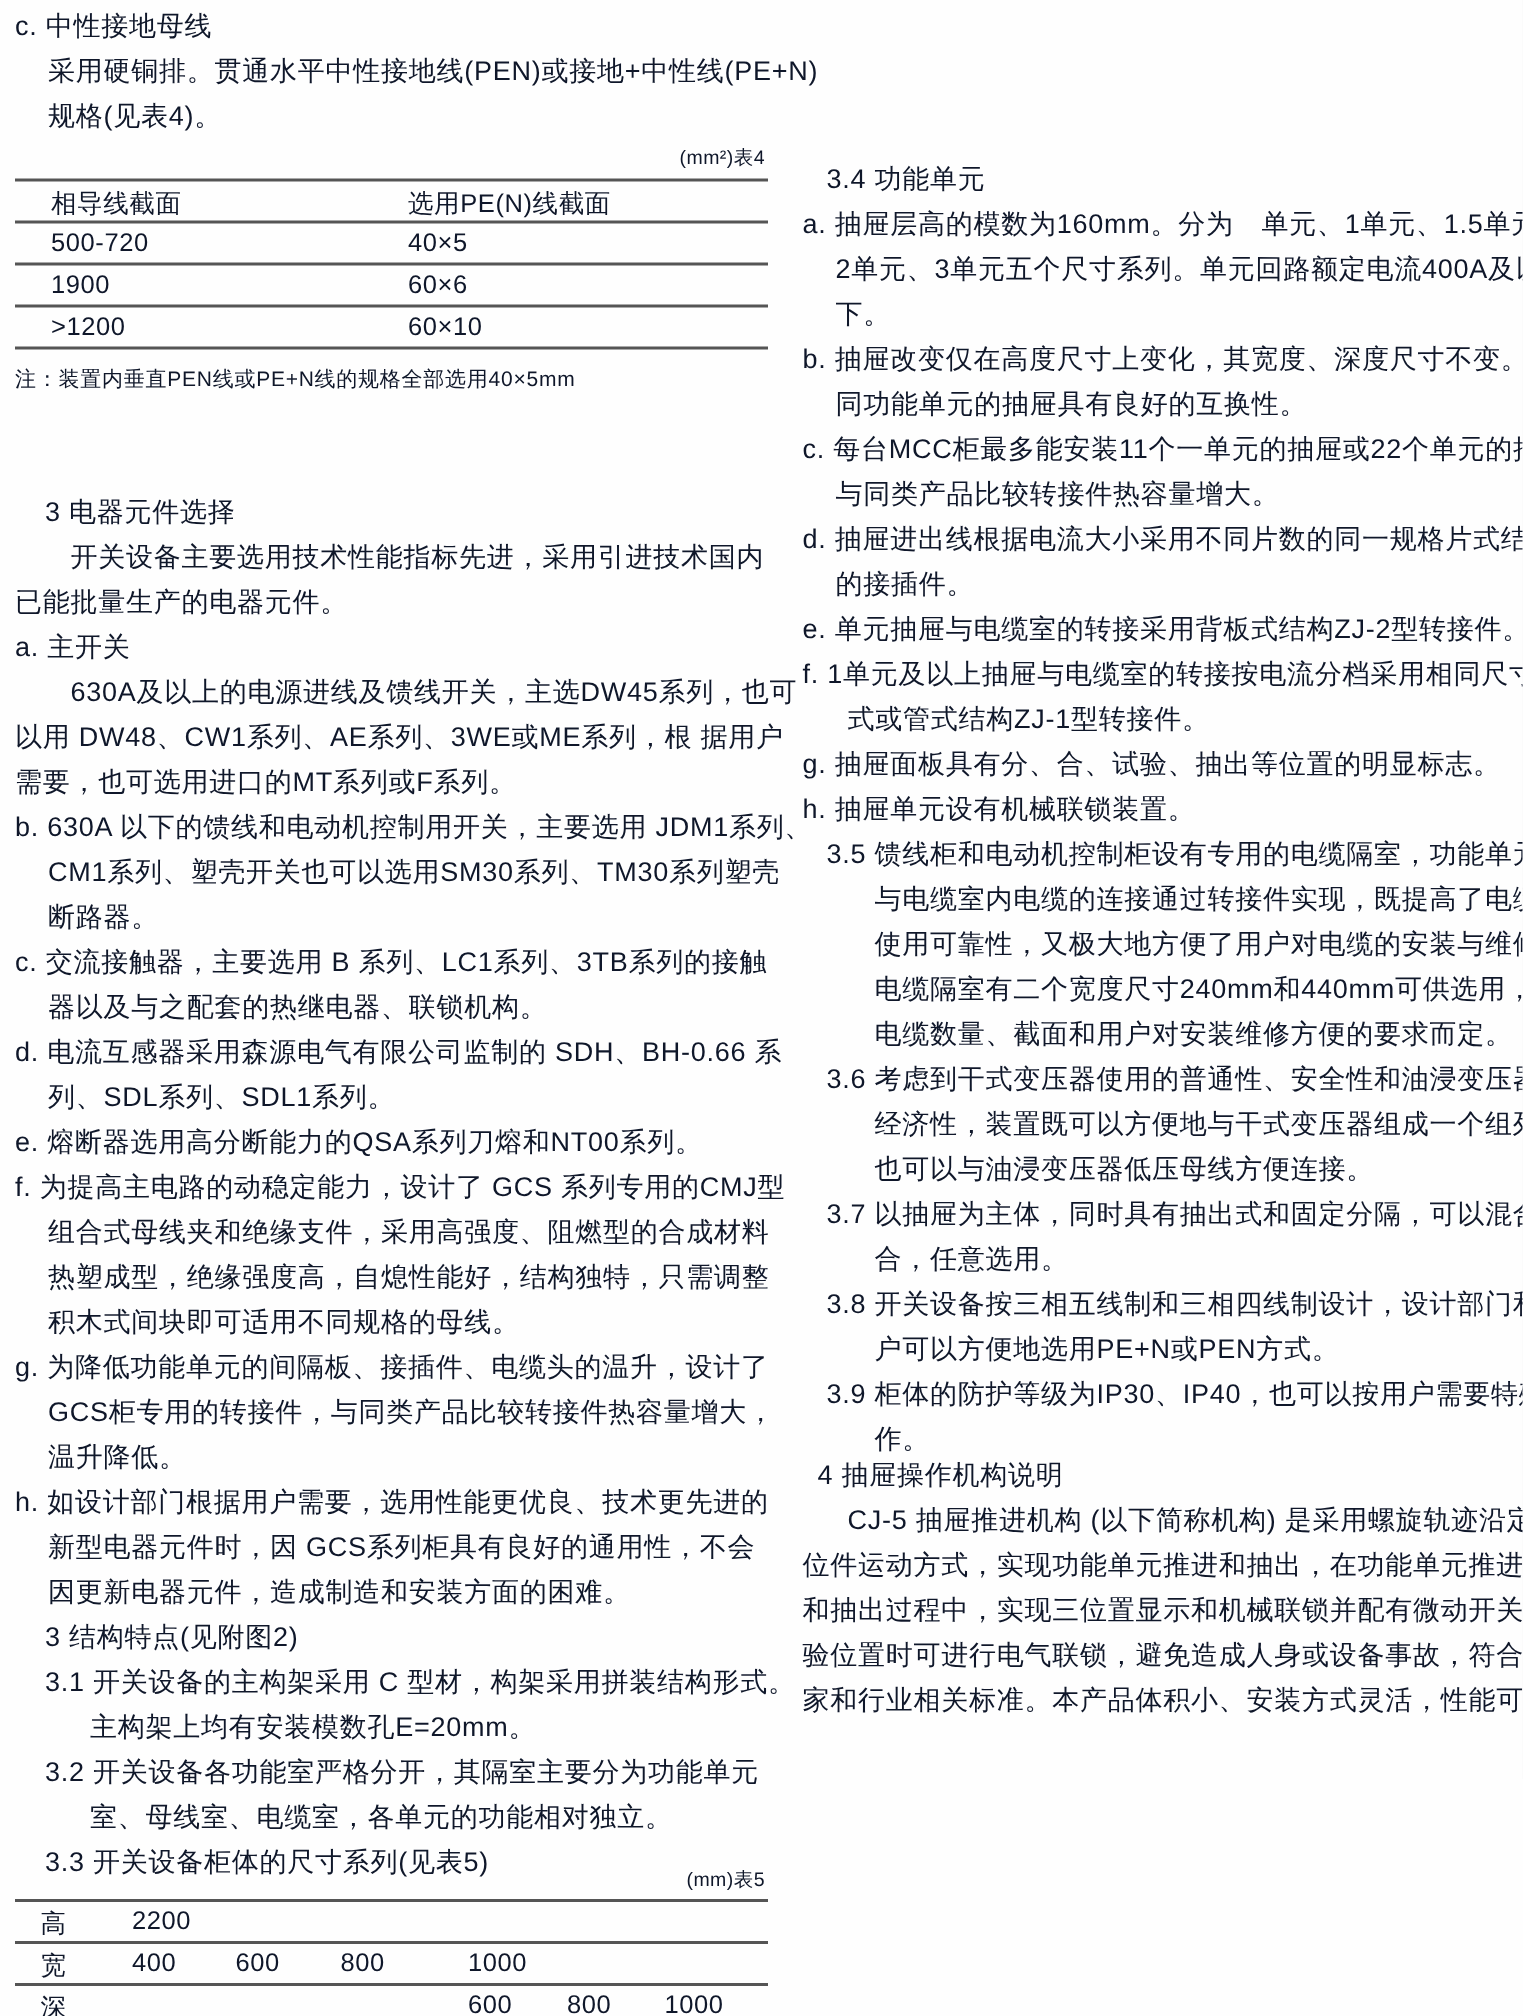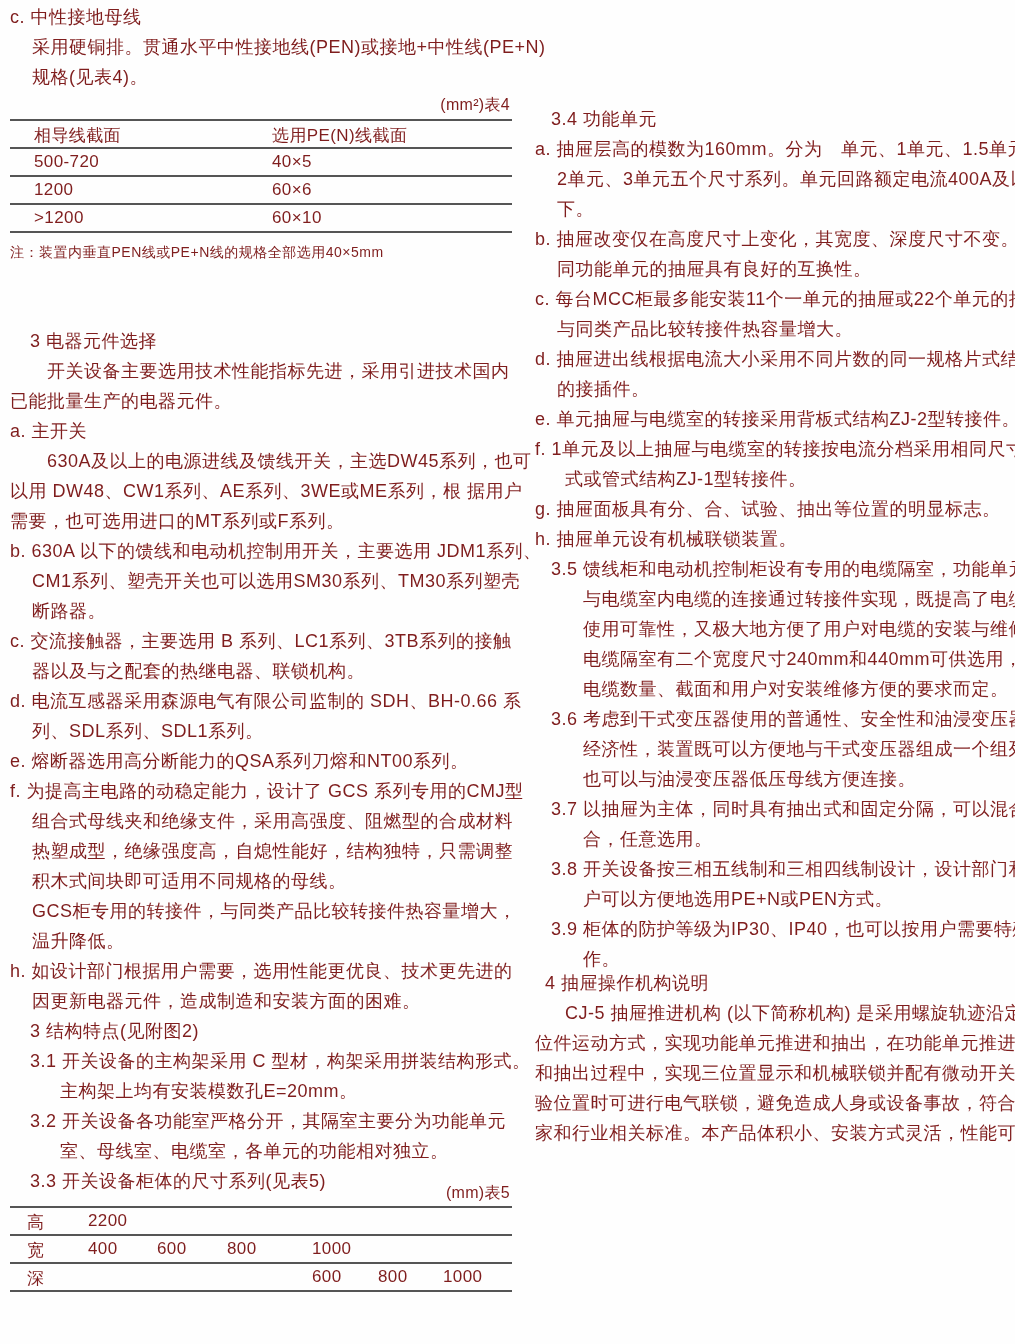--- a/index.html
+++ b/index.html
@@ -3,21 +3,21 @@
 <meta charset="utf-8">
 <style>
   html,body{margin:0;padding:0;}
   body{
     width:1015px;height:1344px;
     background:#f2f2f2;
     font-family:"Liberation Sans","DejaVu Sans",sans-serif;
   }
   .page{
     position:relative;width:1015px;height:1344px;
-    background:#fefefe;color:#7f1d1d;overflow:hidden;
+    background:#fefefe;color:#0f172a;overflow:hidden;
   }
   .col{position:absolute;top:0;}
   .col-left{left:10px;width:502px;}
   .col-right{left:535px;width:480px;}
   .line{
     line-height:30px;font-size:18px;white-space:nowrap;
     letter-spacing:0.5px;
   }
   
   .i0{padding-left:0;}
@@ -33,21 +33,21 @@
   .r3{padding-left:48px;}
   .r4{padding-left:30px;}
   .r5{padding-left:10px;}
   
   .sec-gap{margin-top:60px;}
   .tight{margin-top:-6px;}
   #lb1{margin-top:2px;}
   #rb{margin-top:104px;}
   
   .cap{
-    text-align:right;font-size:16px;line-height:22px;height:22px;
+    text-align:right;font-size:13px;line-height:22px;height:22px;
     margin-top:2px;padding-right:2px;white-space:nowrap;letter-spacing:0.3px;
   }
   .cap5{margin-top:-14px;}
   .note{font-size:14px;margin-top:5px;line-height:28px;}
   
   .tbl{position:relative;border-top:2px solid #555;}
   .t4{margin-top:3px;}
   .t5{margin-top:2px;}
   .trow{position:relative;border-bottom:2px solid #555;}
   .t4 .trow{height:26px;}
@@ -77,21 +77,21 @@
     <div class="tbl t4" id="t4">
         <div class="trow">
           <span class="tc k0">相导线截面</span>
           <span class="tc k1">选用PE(N)线截面</span>
         </div>
         <div class="trow">
           <span class="tc k0">500-720</span>
           <span class="tc k1">40×5</span>
         </div>
         <div class="trow">
-          <span class="tc k0">1200</span>
+          <span class="tc k0">1900</span>
           <span class="tc k1">60×6</span>
         </div>
         <div class="trow">
           <span class="tc k0">&gt;1200</span>
           <span class="tc k1">60×10</span>
         </div>
       </div>
     <div class="line i0 note">注：装置内垂直PEN线或PE+N线的规格全部选用40×5mm</div>
     <div id="lb2">
         <div class="line i2 sec-gap">3 电器元件选择</div>
@@ -106,23 +106,25 @@
         <div class="line i1">断路器。</div>
         <div class="line i0">c. 交流接触器，主要选用 B 系列、LC1系列、3TB系列的接触</div>
         <div class="line i1">器以及与之配套的热继电器、联锁机构。</div>
         <div class="line i0">d. 电流互感器采用森源电气有限公司监制的 SDH、BH-0.66 系</div>
         <div class="line i1">列、SDL系列、SDL1系列。</div>
         <div class="line i0">e. 熔断器选用高分断能力的QSA系列刀熔和NT00系列。</div>
         <div class="line i0">f. 为提高主电路的动稳定能力，设计了 GCS 系列专用的CMJ型</div>
         <div class="line i1">组合式母线夹和绝缘支件，采用高强度、阻燃型的合成材料</div>
         <div class="line i1">热塑成型，绝缘强度高，自熄性能好，结构独特，只需调整</div>
         <div class="line i1">积木式间块即可适用不同规格的母线。</div>
+        <div class="line i0">g. 为降低功能单元的间隔板、接插件、电缆头的温升，设计了</div>
         <div class="line i1">GCS柜专用的转接件，与同类产品比较转接件热容量增大，</div>
         <div class="line i1">温升降低。</div>
         <div class="line i0">h. 如设计部门根据用户需要，选用性能更优良、技术更先进的</div>
+        <div class="line i1">新型电器元件时，因 GCS系列柜具有良好的通用性，不会</div>
         <div class="line i1">因更新电器元件，造成制造和安装方面的困难。</div>
         <div class="line i2">3 结构特点(见附图2)</div>
         <div class="line i2">3.1 开关设备的主构架采用 C 型材，构架采用拼装结构形式。</div>
         <div class="line i4">主构架上均有安装模数孔E=20mm。</div>
         <div class="line i2">3.2 开关设备各功能室严格分开，其隔室主要分为功能单元</div>
         <div class="line i4">室、母线室、电缆室，各单元的功能相对独立。</div>
         <div class="line i2">3.3 开关设备柜体的尺寸系列(见表5)</div>
       </div>
     <div class="cap cap5">(mm)表5</div>
     <div class="tbl t5" id="t5">

